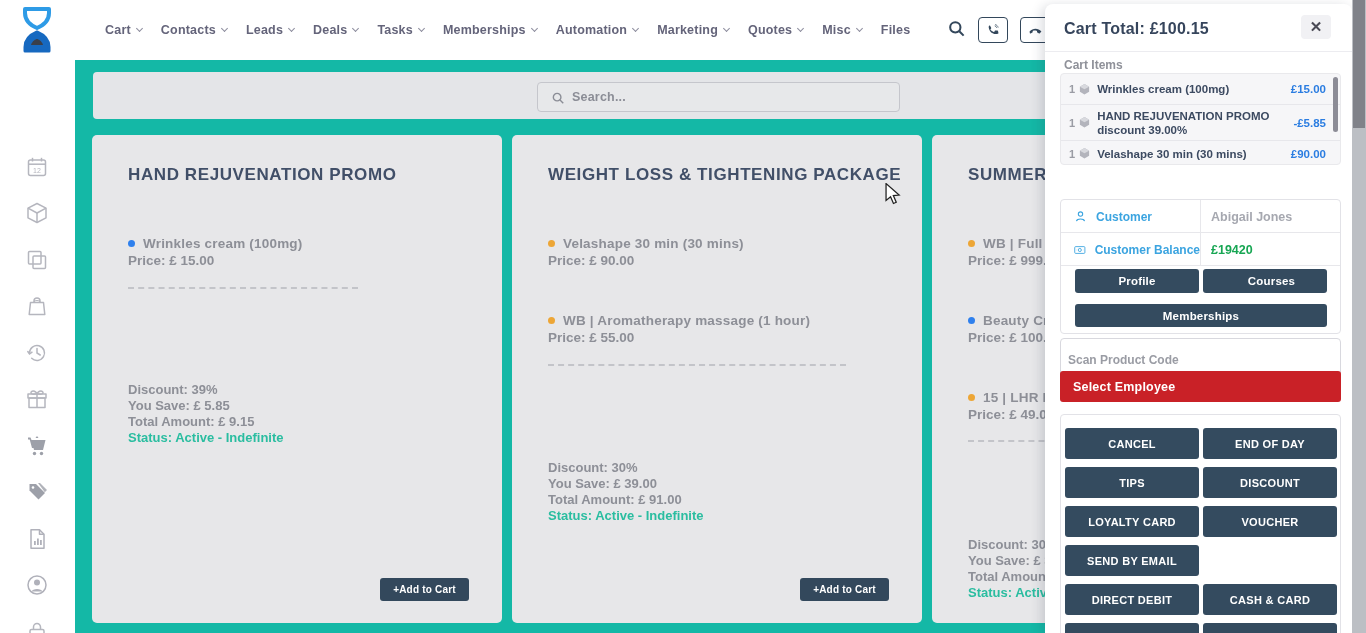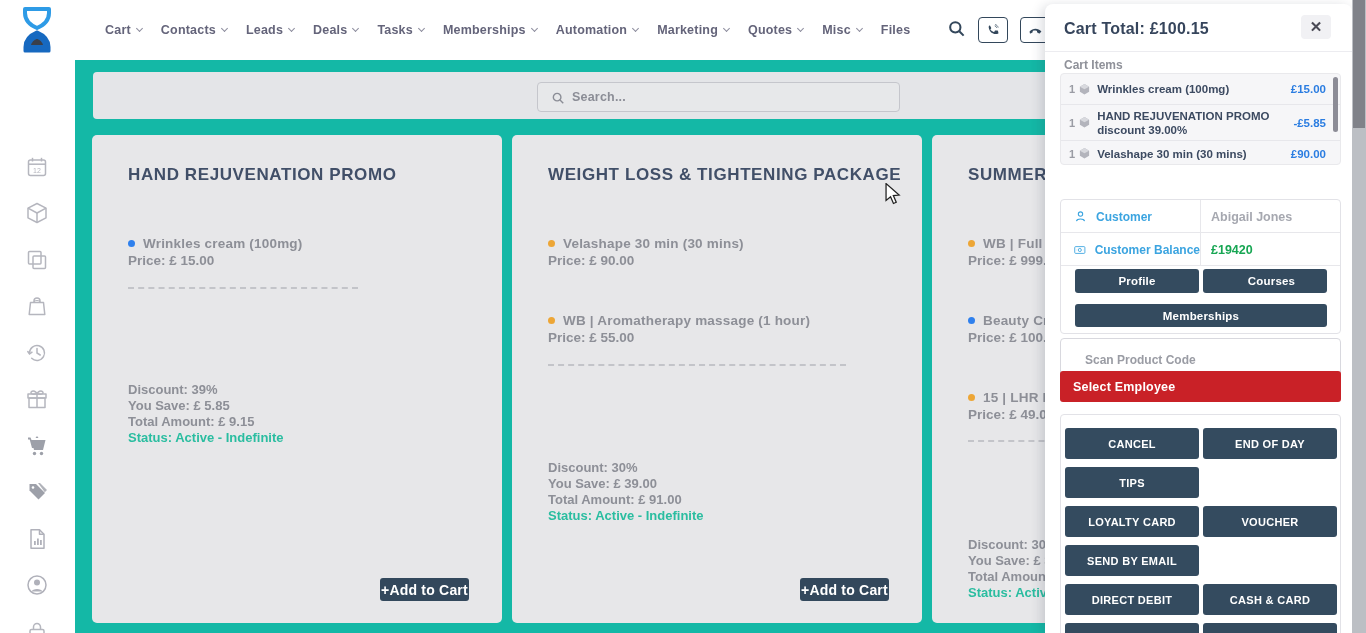--- a/index.html
+++ b/index.html
@@ -31,21 +31,21 @@
   .card { position:absolute; top:75px; width:410px; height:488px; background:#e7e7e9; border-radius:5px; }
   .card-title { position:absolute; left:36px; top:30px; font-size:17px; font-weight:600; color:#414f68; letter-spacing:.6px; }
   .p-item-name { position:absolute; left:36px; font-size:13.5px; font-weight:600; color:#8d8f97; letter-spacing:.2px;}
   .dot { display:inline-block; width:7px; height:7px; border-radius:50%; margin-right:8px; vertical-align:1px; }
   .dot-blue { background:#2f80ed; }
   .dot-orange { background:#eda636; }
   .p-item-price { position:absolute; left:36px; font-size:13.5px; font-weight:600; color:#8d8f97; }
   .dash-divider { position:absolute; left:36px; border-top:2px dashed #c3c4c9; }
   .totals { position:absolute; left:36px; font-size:13px; font-weight:600; color:#8d8f97; line-height:16px; }
   .status-line { color:#2abda0; }
-  .add-btn { position:absolute; right:33px; bottom:22px; width:89px; height:23px; background:#33485c; color:#ffffff; border:0; border-radius:3px; font-family:inherit; font-size:14px; font-weight:700; cursor:pointer; letter-spacing:.2px; }
+  .add-btn { position:absolute; right:33px; bottom:22px; width:89px; height:23px; background:#33485c; color:#ffffff; border:0; border-radius:3px; font-family:inherit; font-size:10px; font-weight:700; cursor:pointer; letter-spacing:.2px; }
 
   
   .cart-panel { position:absolute; left:1045px; top:4px; width:307px; height:629px; background:#ffffff; border-radius:8px 8px 0 0; box-shadow:-3px 2px 12px rgba(40,50,70,.18); z-index:10; }
   .cart-title { position:absolute; left:19px; top:16px; font-size:16px; font-weight:700; color:#36455c; letter-spacing:.2px;}
   .cart-close { position:absolute; right:21px; top:11px; width:30px; height:24px; background:#f1f1f4; border:0; border-radius:4px; font-size:15px; font-weight:700; color:#4a4a55; cursor:pointer; line-height:22px; }
   .cart-head-div { position:absolute; left:0; top:47px; width:307px; border-top:1px solid #ececf0; }
   .cart-items-label { position:absolute; left:19px; top:54px; font-size:12px; font-weight:600; color:#8f9199; }
   .cart-list { position:absolute; left:15px; top:69px; width:281px; height:92px; background:#f6f6f8; border:1px solid #e9e9ec; border-radius:4px; overflow:hidden; }
   .cart-row { position:absolute; left:0; width:279px; border-bottom:1px solid #e7e7eb; display:flex; align-items:center; padding:0 14px 0 8px; }
   .cart-qty { font-size:11px; font-weight:600; color:#9a9ca4; margin-right:3px; }
@@ -55,21 +55,21 @@
 
   .cust-box { position:absolute; left:15px; top:195px; width:281px; height:135px; background:#fff; border:1px solid #e2e2e7; border-radius:4px; }
   .cust-row { position:absolute; left:0; width:279px; height:33px; border-bottom:1px solid #e7e7eb; }
   .cust-cell-l { position:absolute; left:0; top:0; width:140px; height:33px; border-right:1px solid #e7e7eb; display:flex; align-items:center; }
   .cust-cell-l svg { margin-left:13px; }
   .cust-link { font-size:12px; font-weight:700; color:#3ba4e0; margin-left:9px; cursor:pointer; white-space:nowrap;}
   .cust-val { position:absolute; left:150px; top:0; height:33px; display:flex; align-items:center; font-size:12.5px; font-weight:600; color:#a6a8b0; }
   .cust-val.green { color:#17a653; font-weight:700; }
   .navy-btn { position:absolute; background:#344b5f; color:#fff; border:0; border-radius:3px; font-family:inherit; font-size:11.5px; font-weight:700; cursor:pointer; letter-spacing:.2px; }
 
-  .scan-input { position:absolute; left:15px; top:334px; width:281px; height:43px; border:1px solid #d8d8de; border-radius:4px; background:#fff; font-family:inherit; font-size:12px; font-weight:600; color:#6d6f79; padding-left:24px; outline:none; }
+  .scan-input { position:absolute; left:15px; top:334px; width:281px; height:43px; border:1px solid #d8d8de; border-radius:4px; background:#fff; font-family:inherit; font-size:12px; font-weight:600; color:#6d6f79; padding-left:7px; outline:none; }
   .scan-input::placeholder { color:#9a9ca4; opacity:1; }
   .select-emp { position:absolute; left:15px; top:367px; width:281px; height:31px; background:#c92127; color:#fff; border:0; border-radius:3px; font-family:inherit; font-size:12.5px; font-weight:700; text-align:left; padding-left:13px; cursor:pointer; letter-spacing:.2px; }
 
   .actions-box { position:absolute; left:15px; top:410px; width:281px; height:280px; background:#fff; border:1px solid #e2e2e7; border-radius:4px; }
   .act-btn { position:absolute; width:134px; height:31px; background:#344b5f; color:#fff; border:0; border-radius:3px; font-family:inherit; font-size:11px; font-weight:700; cursor:pointer; letter-spacing:.3px; }
 
   
   .win-scroll { position:absolute; right:0; top:0; width:14px; height:633px; background:#bcbfc4; z-index:12; }
   .win-thumb { position:absolute; left:1px; top:0; width:12px; height:128px; background:#808289; }
 
@@ -363,20 +363,21 @@
       <button class="navy-btn" style="left:14px; top:104px; width:252px; height:23px;">Memberships</button>
     </div>
 
     <input class="scan-input" type="text" placeholder="Scan Product Code" style="">
     <button class="select-emp">Select Employee</button>
 
     <div class="actions-box">
       <button class="act-btn" style="left:4px;  top:13px;">CANCEL</button>
       <button class="act-btn" style="left:142px;top:13px;">END OF DAY</button>
       <button class="act-btn" style="left:4px;  top:52px;">TIPS</button>
+      <button class="act-btn" style="left:142px;top:52px;">DISCOUNT</button>
       <button class="act-btn" style="left:4px;  top:91px;">LOYALTY CARD</button>
       <button class="act-btn" style="left:142px;top:91px;">VOUCHER</button>
       <button class="act-btn" style="left:4px;  top:130px;">SEND BY EMAIL</button>
       <button class="act-btn" style="left:4px;  top:169px;text-align:center;">DIRECT DEBIT</button>
       <button class="act-btn" style="left:142px;top:169px;">CASH &amp; CARD</button>
       <button class="act-btn" style="left:4px;  top:208px;"></button>
       <button class="act-btn" style="left:142px;top:208px;"></button>
     </div>
   </div>
 

